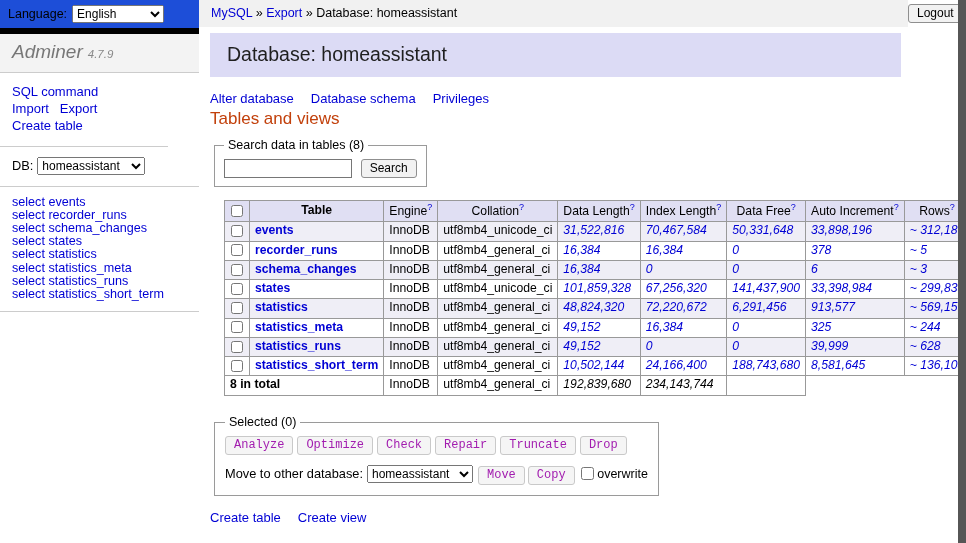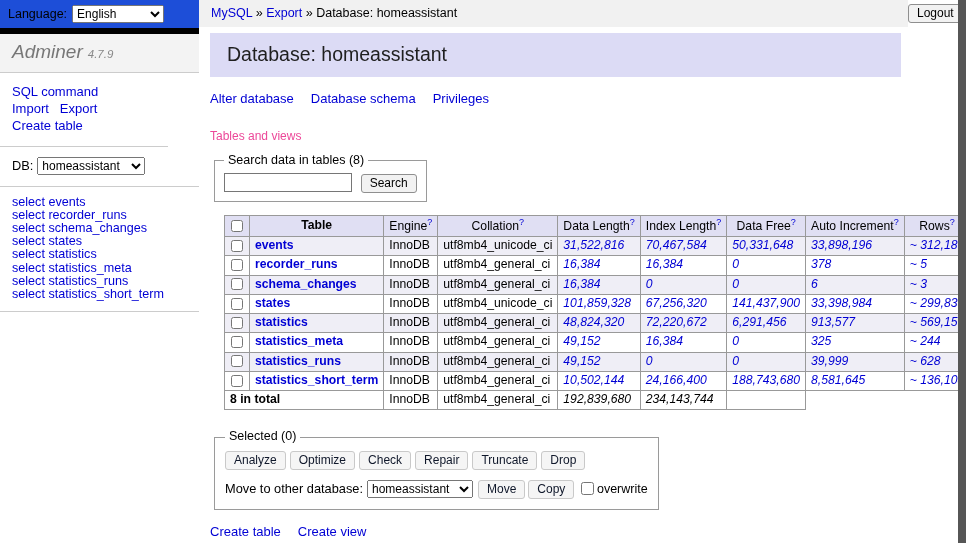--- a/index.html
+++ b/index.html
@@ -5,21 +5,21 @@
   * { margin:0; padding:0; box-sizing:border-box; }
   html,body { width:966px; height:543px; }
   body {
     font-family:"Liberation Sans", sans-serif;
     font-size:13px; line-height:1.25;
     background:#fff; color:#000;
     position:relative; overflow:hidden;
   }
   a { color:#0000d4; text-decoration:none; cursor:pointer; }
   button { font-family:inherit; font-size:12px; background:#f2f2f2; border:1px solid #8f8f8f; border-radius:3px; padding:1px 8px 2px; color:#000; }
-  button:disabled { color:#0f172a; border-color:#c9c9c9; background:#f5f5f5; }
+  button:disabled { color:#a21caf; border-color:#c9c9c9; background:#f5f5f5;font-family:Liberation Mono, monospace; }
   select { font-family:inherit; font-size:12px; }
   input[type=text] { font-family:inherit; }
 
   
   #language-bar { position:absolute; left:0; top:0; width:199px; height:28px; padding:5px 0 0 8px; background:#1d4ed8; }
   #language-bar label { font-size:12.5px; margin-right:5px; }
   #language-bar select { width:92px; }
 
   
   #topstrip { position:absolute; left:199px; top:0; width:759px; height:27px; display:flex; }
@@ -38,21 +38,21 @@
   #side-links a { margin-right:11px; line-height:17px; white-space:nowrap; display:inline-block; }
   #table-links { border-bottom:1px solid #ccc; padding:9px 12px 10px; }
   #table-links a { display:block; font-size:12.6px; line-height:13.2px; white-space:nowrap; }
 
   
   #main { position:absolute; left:199px; top:27px; width:759px; bottom:0; overflow:hidden; background:#fff; }
   #page-title { margin:6px 57px 0 11px; background:#dcdbf5; padding:9px 17px 11px; font-size:19.5px; font-weight:normal; color:#1f1f1f; }
   #content { padding:0 57px 0 11px; }
   .links-row { margin-top:14px; }
   .links-row a { margin-right:17px; font-size:13px; }
-  h3 { font-size:12px; font-weight:normal; margin-top:21px; color:#ec4899; }
+  h3 { font-size:17px; font-weight:normal; color:#c2410c; }
 
   fieldset { display:inline-block; border:1px solid #9a9a9a; padding:5px 9px 8px; margin-top:9px; margin-left:4px; background:#fff; }
   legend { font-size:12.5px; padding:0 4px; }
   #search-input { width:128px; height:19px; border:1px solid #767676; font-size:12px; padding:1px 3px; margin-right:5px; }
 
   #tables-table { border-collapse:collapse; margin:13px 0 0 14px; font-size:12.2px; }
   #tables-table th, #tables-table td { border:1px solid #999; padding:1px 5px 2px; white-space:nowrap; height:17px; }
   #tables-table thead th { background:#e0dff3; font-weight:normal; text-align:center; }
   #tables-table thead th.col-table { font-weight:bold; }
   #tables-table sup { font-size:9px; }

